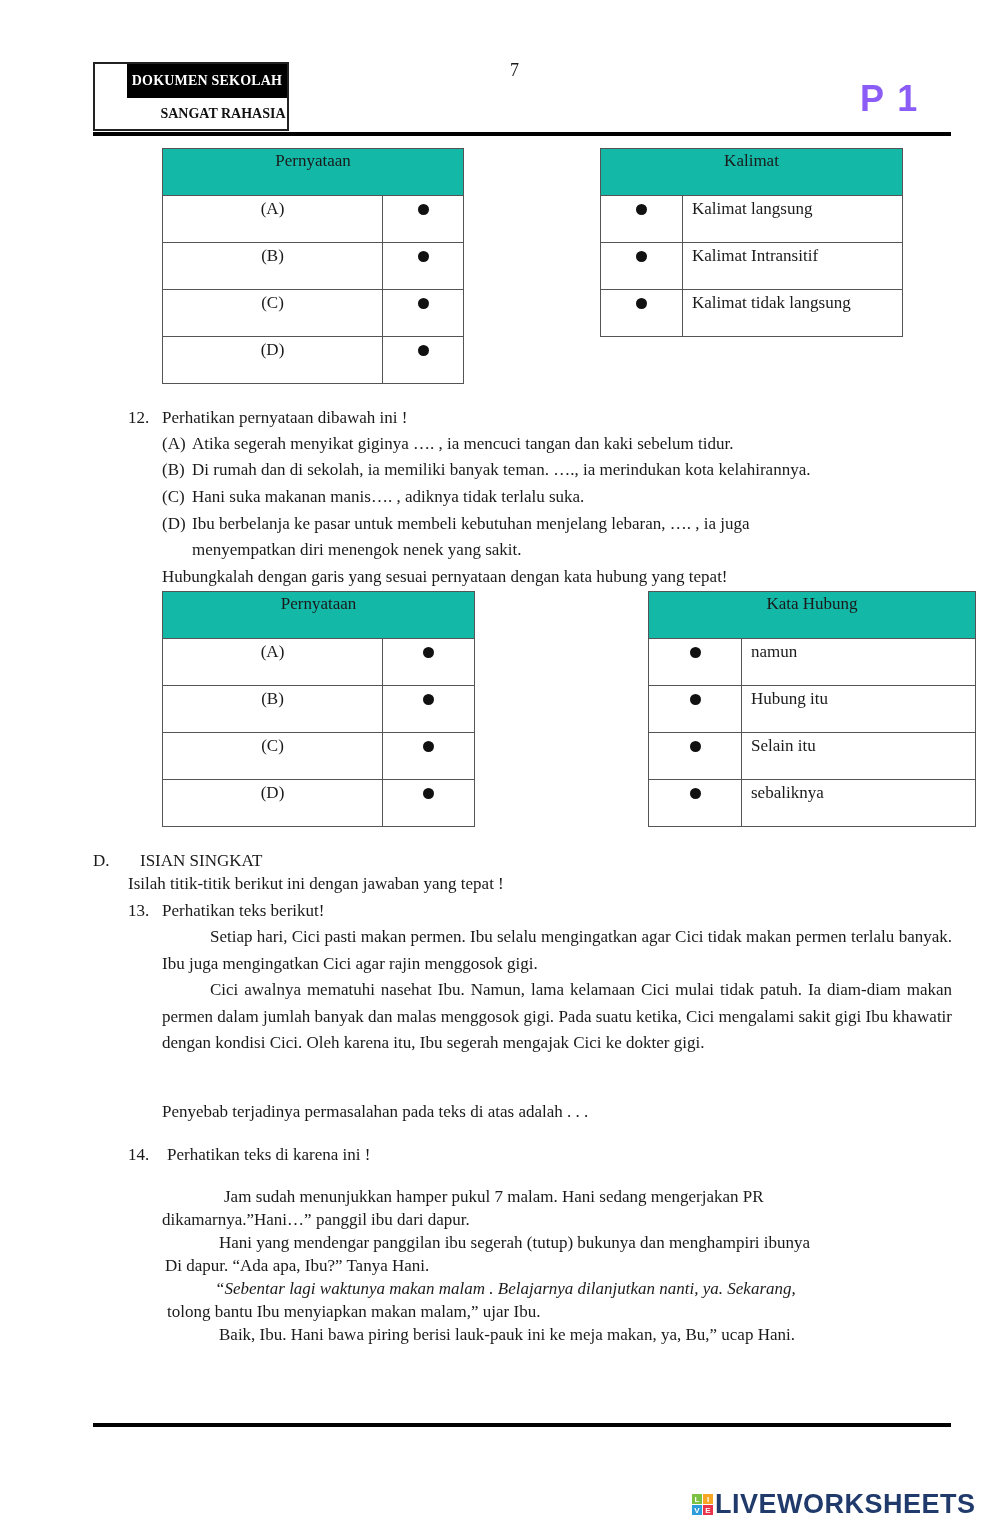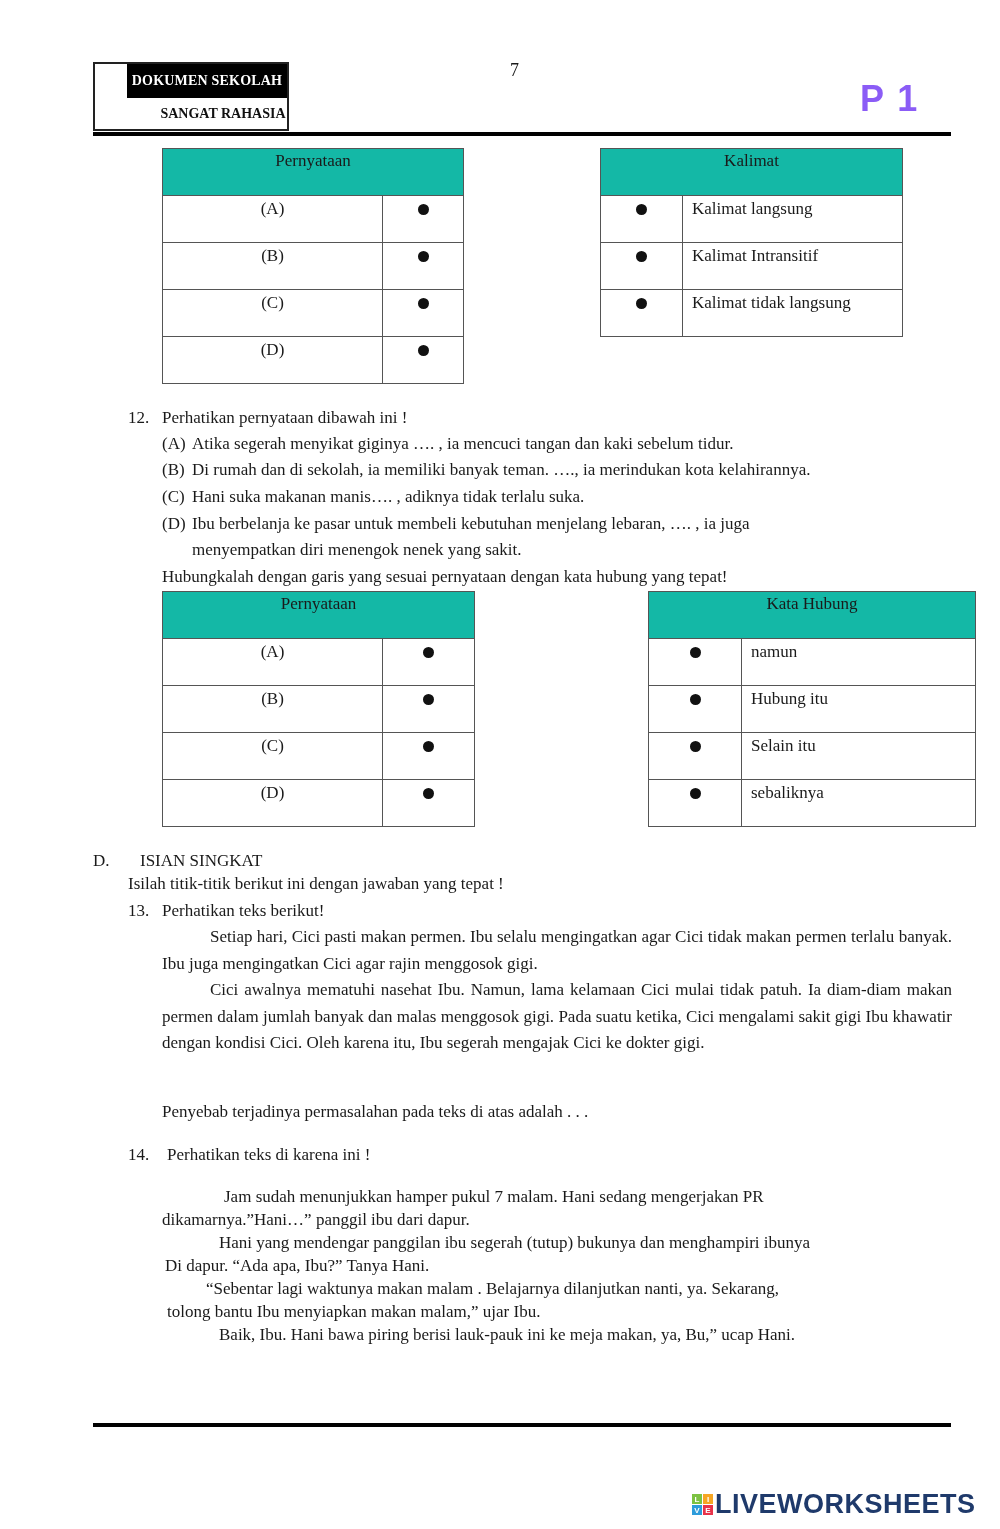--- a/index.html
+++ b/index.html
@@ -159,21 +159,21 @@
 <div class="abs text justify" style="left:162px; top:924px; width:790px; text-indent:48px; line-height:26.5px;">Setiap hari, Cici pasti makan permen. Ibu selalu mengingatkan agar Cici tidak makan permen terlalu banyak. Ibu juga mengingatkan Cici agar rajin menggosok gigi.</div>
 <div class="abs text justify" style="left:162px; top:977px; width:790px; text-indent:48px; line-height:26.5px;">Cici awalnya mematuhi nasehat Ibu. Namun, lama kelamaan Cici mulai tidak patuh. Ia diam-diam makan permen dalam jumlah banyak dan malas menggosok gigi. Pada suatu ketika, Cici mengalami sakit gigi Ibu khawatir dengan kondisi Cici. Oleh karena itu, Ibu segerah mengajak Cici ke dokter gigi.</div>
 <div class="abs text" style="left:162px; top:1099px;">Penyebab terjadinya permasalahan pada teks di atas adalah . . .</div>
 
 <div class="abs text" style="left:128px; top:1142px;">14.</div>
 <div class="abs text" style="left:167px; top:1142px;">Perhatikan teks di karena ini !</div>
 <div class="abs text" style="left:224px; top:1185px; line-height:23px;">Jam sudah menunjukkan hamper pukul 7 malam. Hani sedang mengerjakan PR</div>
 <div class="abs text" style="left:162px; top:1208px; line-height:23px;">dikamarnya.”Hani…” panggil ibu dari dapur.</div>
 <div class="abs text" style="left:219px; top:1231px; line-height:23px;">Hani yang mendengar panggilan ibu segerah (tutup) bukunya dan menghampiri ibunya</div>
 <div class="abs text" style="left:165px; top:1254px; line-height:23px;">Di dapur.  “Ada apa, Ibu?” Tanya Hani.</div>
-<div class="abs text" style="left:206px; top:1277px; line-height:23px;">“Sebentar lagi waktunya makan malam . Belajarnya dilanjutkan nanti, ya. Sekarang,</div>
+<div class="abs text" style="left:215px; top:1277px; line-height:23px;font-style:italic;">“Sebentar lagi waktunya makan malam . Belajarnya dilanjutkan nanti, ya. Sekarang,</div>
 <div class="abs text" style="left:167px; top:1300px; line-height:23px;">tolong bantu Ibu menyiapkan makan malam,” ujar Ibu.</div>
 <div class="abs text" style="left:219px; top:1323px; line-height:23px;">Baik, Ibu. Hani bawa piring berisi lauk-pauk ini ke meja makan, ya, Bu,” ucap Hani.</div>
 
 <div class="abs rule-bottom"></div>
 
 <div class="abs logo">
   <div class="logo-grid">
     <span style="background:#7cc242">L</span>
     <span style="background:#f6a623">I</span>
     <span style="background:#2d9cdb">V</span>

